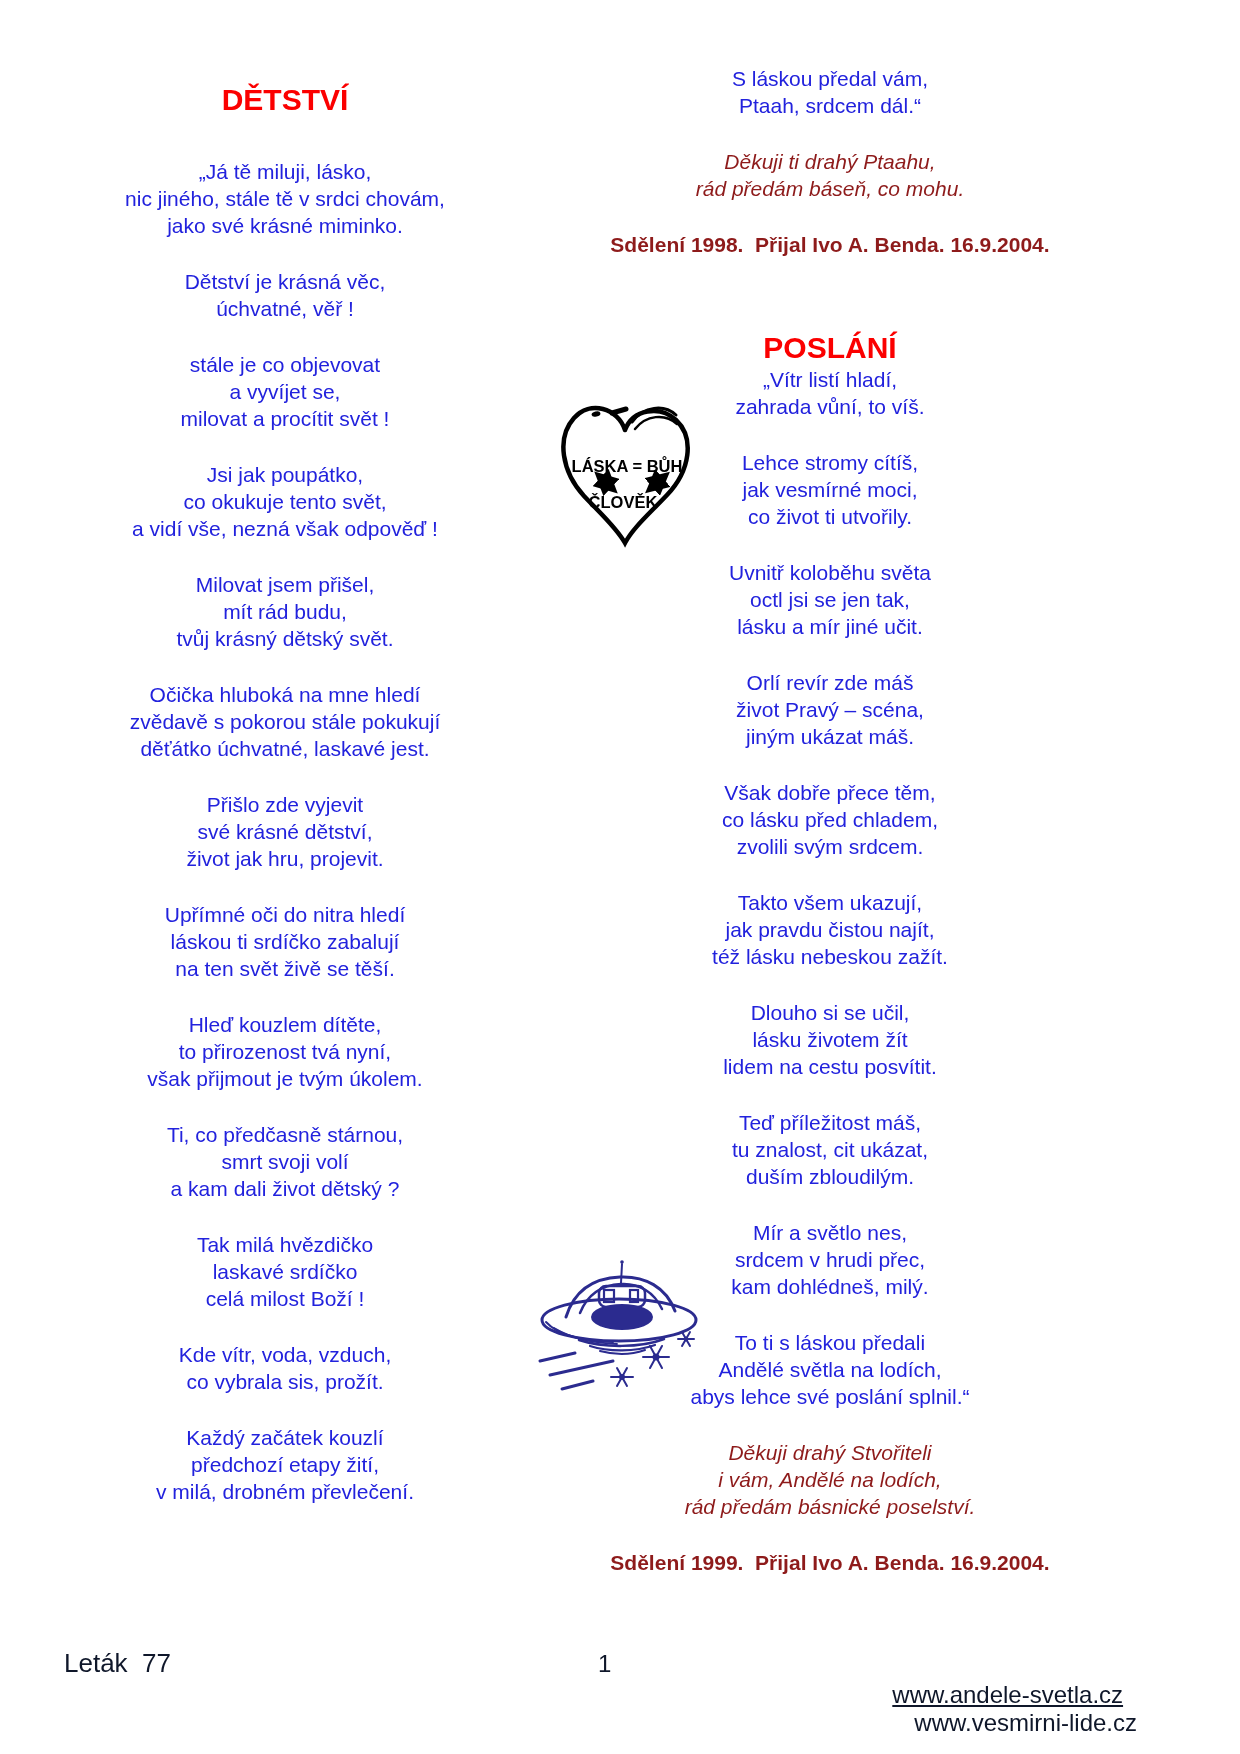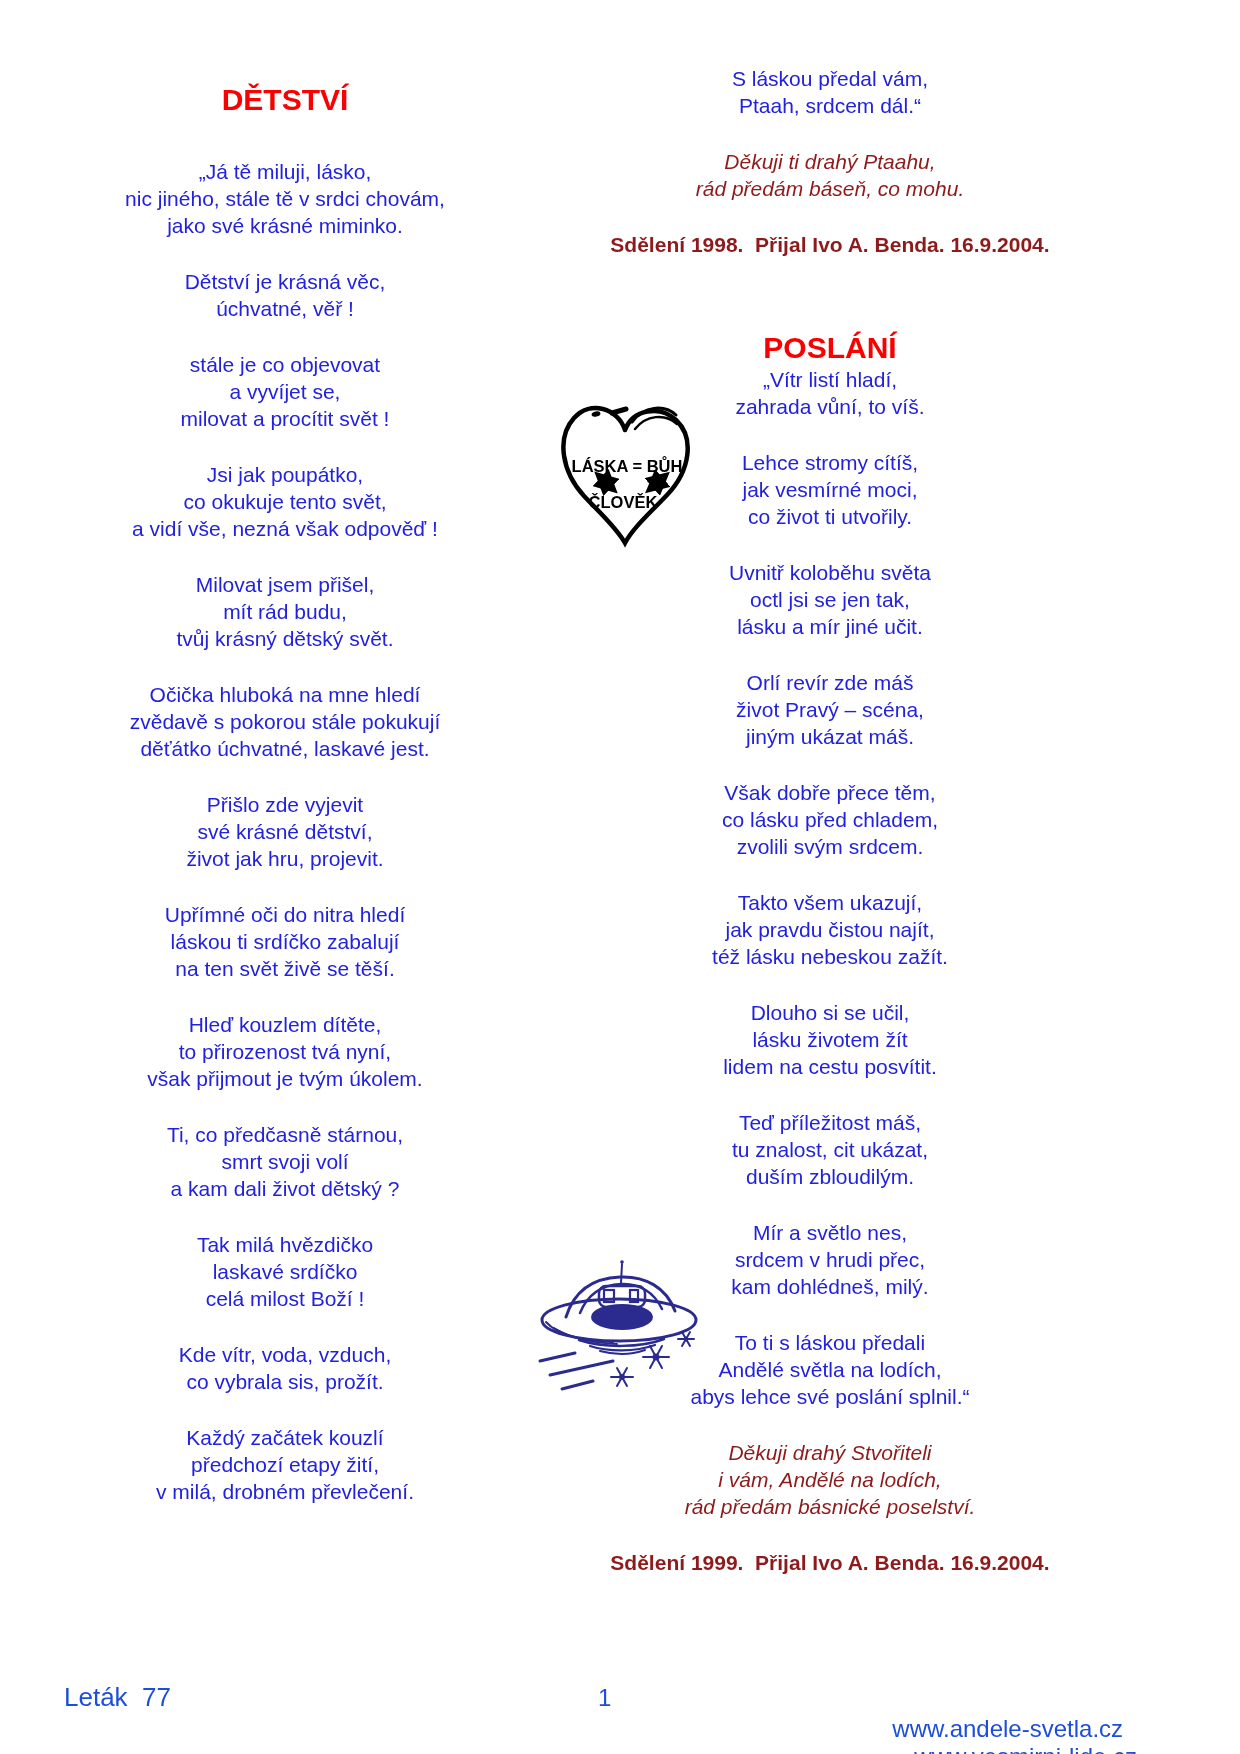--- a/index.html
+++ b/index.html
@@ -15,26 +15,26 @@
     font-weight:bold;color:var(--title-red,#fb0000);
     font-size:30px;line-height:36px;margin:0;
   }
   .title-left{margin-bottom:40px;}
   .title-right{margin-top:72px;}
   .poemwrap{color:var(--poem-blue,#2222dd);font-size:21px;line-height:27px;}
   .stanza{margin-bottom:29px;}
   .line{white-space:pre-wrap;}
   .dedication{color:var(--note-red,#8e1b1b);font-style:italic;margin-top:20px;}
   .note{color:var(--note-red,#8e1b1b);font-size:21px;line-height:27px;white-space:pre-wrap;font-weight:bold;}
-  .footer-item{position:absolute;color:#1d4ed8;white-space:pre-wrap;margin-top:34px;}
+  .footer-item{position:absolute;color:#0f172a;white-space:pre-wrap;}
   .leaflet-no{left:64px;top:1648px;font-size:26px;}
   .page-no{left:598px;top:1650px;font-size:24px;}
   .sites{top:1653px;right:103px;font-size:24px;}
   .sites span{margin-left:22px;}
-  .sites span:first-child{margin-left:0;}
+  .sites span:first-child{margin-left:0;text-decoration:underline;}
   .sketch{position:absolute;}
   .heart-pos{left:549px;top:393px;}
   .ufo-pos{left:533px;top:1250px;}
 </style>
 </head>
 <body>
 
 <div class="col col-left poemwrap">
   <h1 class="title title-left">DĚTSTVÍ</h1>
   <div>

